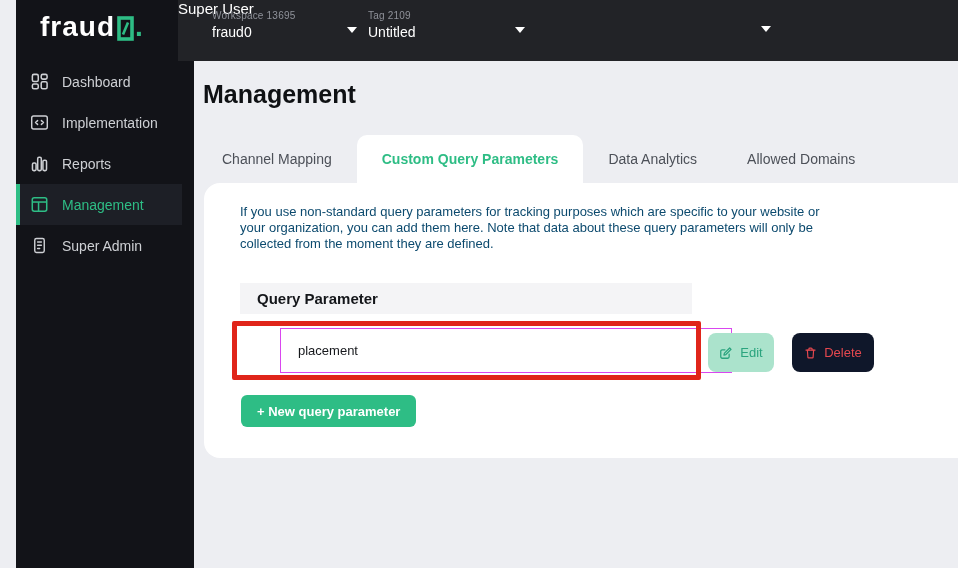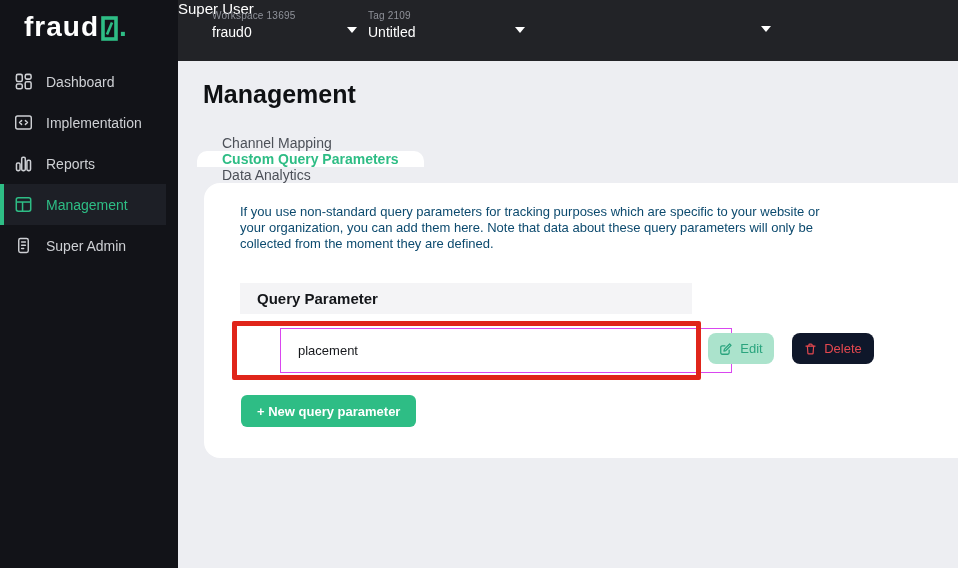--- a/index.html
+++ b/index.html
@@ -4,21 +4,21 @@
 <style>
   * { margin:0; padding:0; box-sizing:border-box; }
   body { font-family:"Liberation Sans", sans-serif; background:#ccc; }
   .screen {
     position:relative; width:958px; height:568px; overflow:hidden;
     background:#edeef2;
   }
 
   
   .sidebar {
-    position:absolute; left:0; top:0; width:178px; height:568px;
+    position:absolute; left:16px; top:0; width:178px; height:568px;
     background:#121318;
   }
   .logo { position:absolute; left:24px; top:12px; display:flex; align-items:center; }
   .logo-word { color:#ffffff; font-size:28px; font-weight:700; letter-spacing:1px; line-height:30px; }
   .logo-zero { margin:2px 1px 0 2px; display:block; }
   .logo-dot { color:#2ebd85; font-size:28px; font-weight:700; line-height:30px; }
   .nav { position:absolute; left:0; top:61px; width:166px; }
   .nav-item {
     height:41px; display:flex; align-items:center; gap:13px;
     padding-left:14px; cursor:pointer;
@@ -44,21 +44,21 @@
   .sel-user { left:360px; top:21px; color:#ffffff; font-size:15px; cursor:pointer; }
   .caret { position:absolute; width:0; height:0; border-left:5px solid transparent;
     border-right:5px solid transparent; border-top:6px solid #ffffff; cursor:pointer; }
   .caret-1 { left:169px; top:27px; }
   .caret-2 { left:337px; top:27px; }
   .caret-3 { left:583px; top:26px; }
 
   
   .page-title { position:absolute; left:203px; top:80px; font-size:25px; font-weight:700; color:#0f1114; }
 
-  .tabs { position:absolute; left:197px; top:135px; height:48px; display:flex;flex-direction:column; }
+  .tabs { position:absolute; left:197px; top:135px; height:48px; display:flex; }
   .tab {
     display:flex; align-items:center; padding:0 25px; cursor:pointer;
     font-size:14px; font-weight:500; color:#4c5058; white-space:nowrap;
   }
   .tab.active {
     background:#ffffff; border-radius:10px 10px 0 0; color:#2ebd85; font-weight:600;
   }
 
   .card {
     position:absolute; left:204px; top:183px; right:0; bottom:110px;
@@ -73,21 +73,21 @@
     background:#f4f4f6; display:flex; align-items:center; padding-left:17px;
     font-size:15px; font-weight:700; color:#14161a;
   }
   .table-row {
     position:absolute; left:36px; top:145px; width:452px; height:45px;
     background:#ffffff; border:1px solid #d946ef; display:flex; align-items:center;
     padding-left:17px; font-size:13px; color:#16181c;margin-left:40px;
   }
   .row-actions { position:absolute; left:504px; top:150px; display:flex; gap:18px; }
   .btn { display:flex; align-items:center; justify-content:center; gap:7px;
-    height:31px; border:none; border-radius:8px; font-size:13px; cursor:pointer;
+    height:39px; border:none; border-radius:8px; font-size:13px; cursor:pointer;
     font-family:"Liberation Sans", sans-serif; }
   .btn-edit { width:66px; background:#abe3cc; color:#2aa47e; }
   .btn-delete { width:82px; background:#0f172a; color:#e4484f; }
   .btn-new {
     position:absolute; left:37px; top:212px; height:32px; padding:0 16px;
     background:#2ebd85; color:#ffffff; font-size:13px; font-weight:600;
     border:none; border-radius:6px; cursor:pointer; font-family:"Liberation Sans", sans-serif;
   }
 
   .annotation-box {

